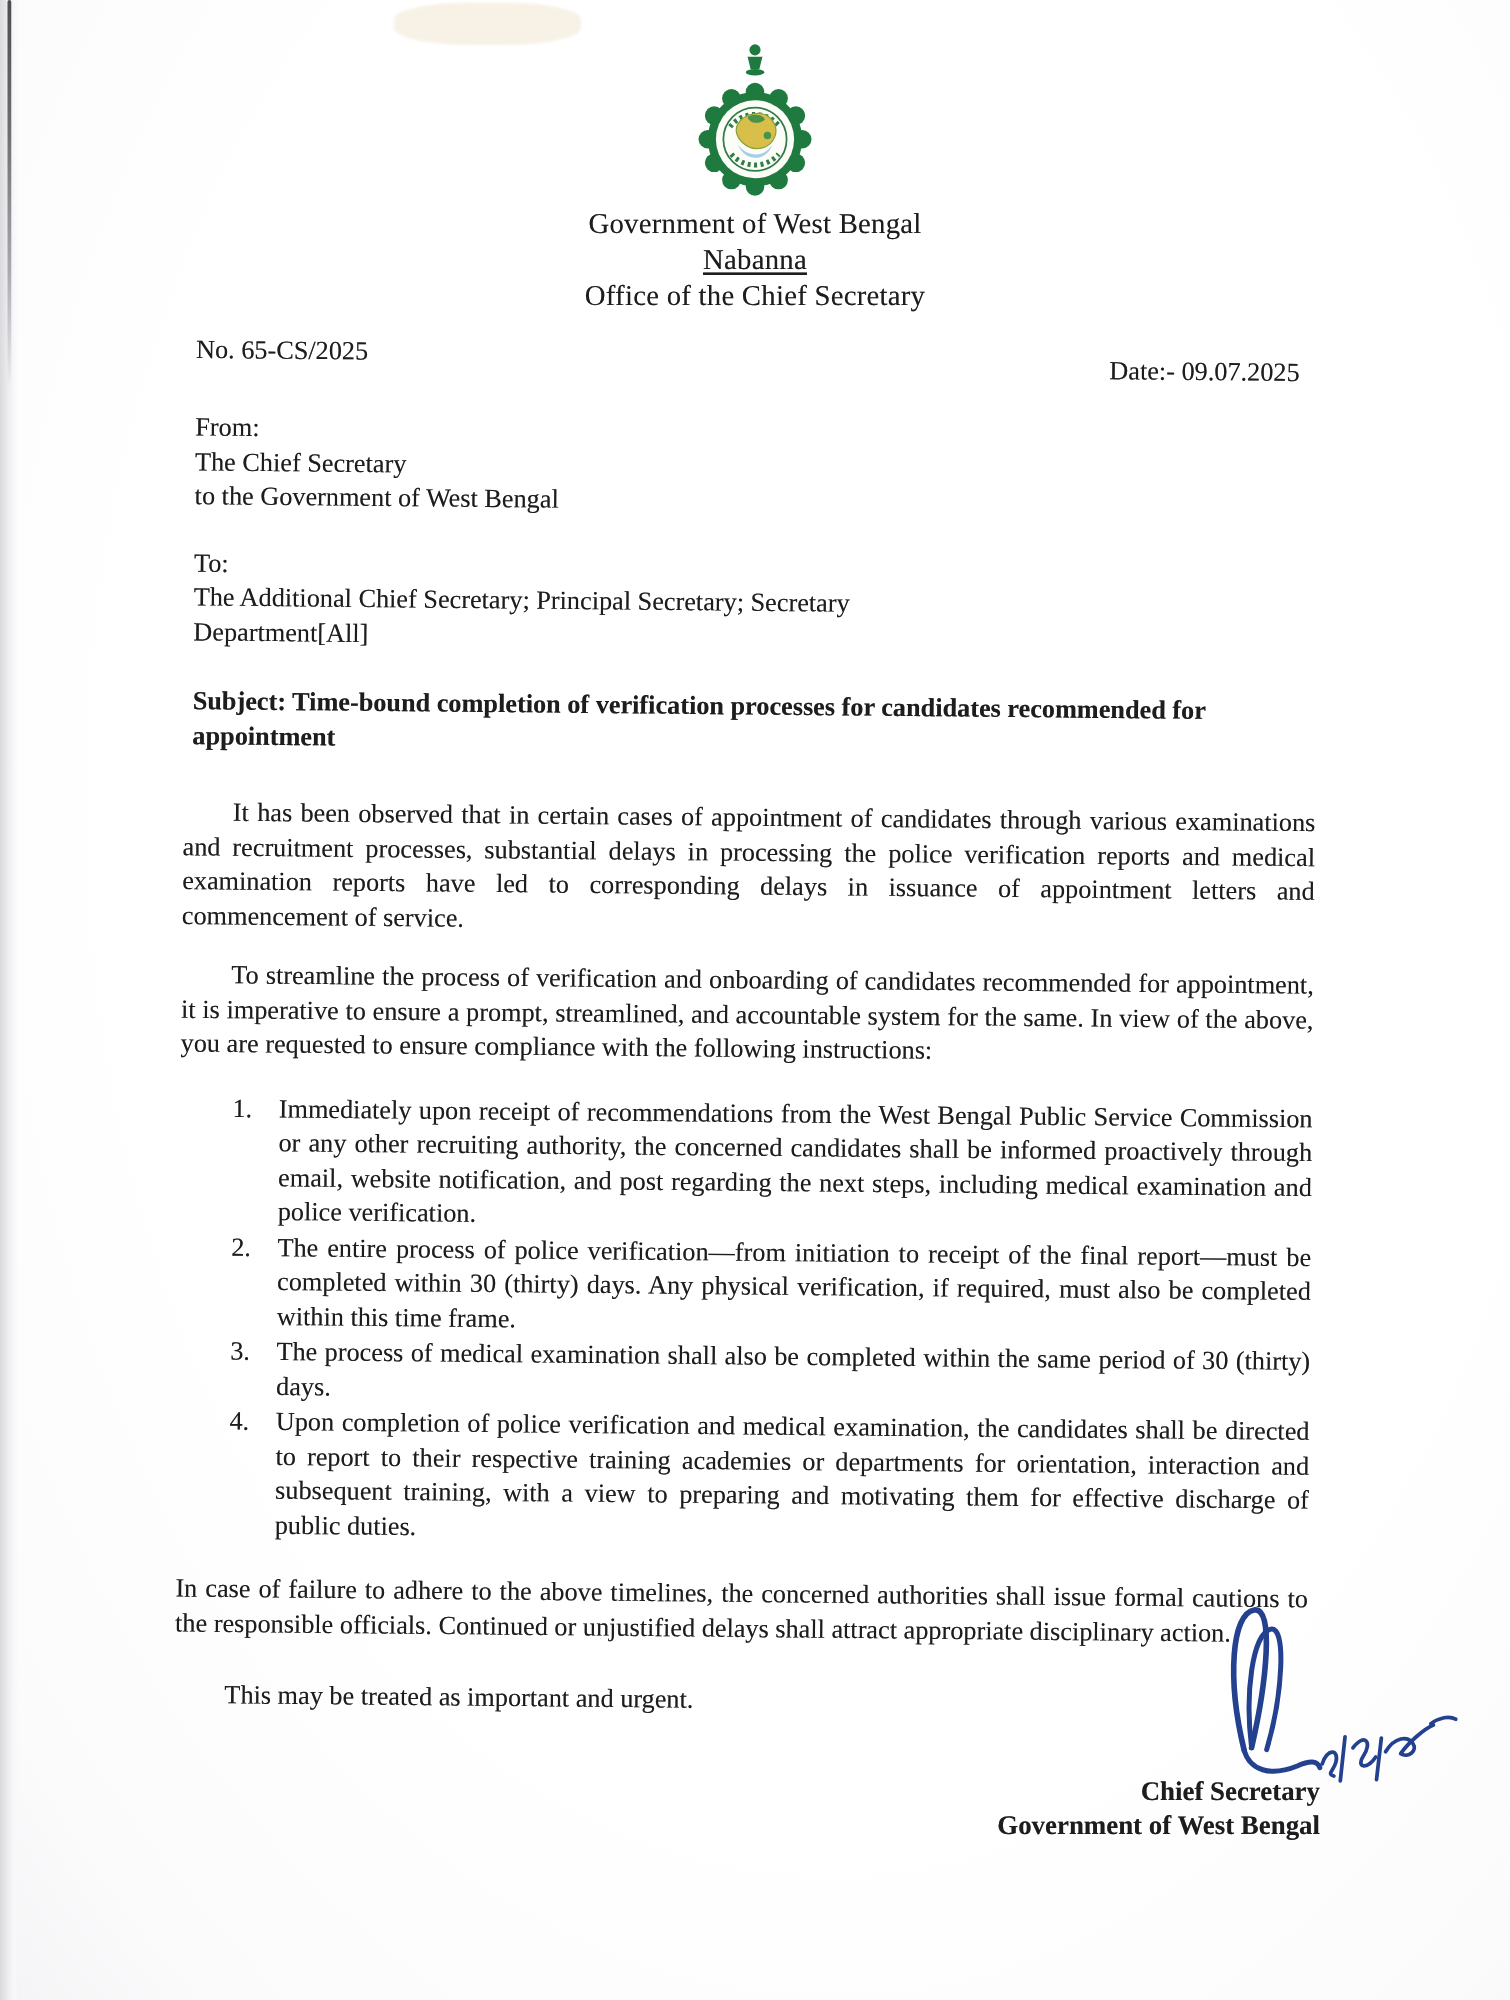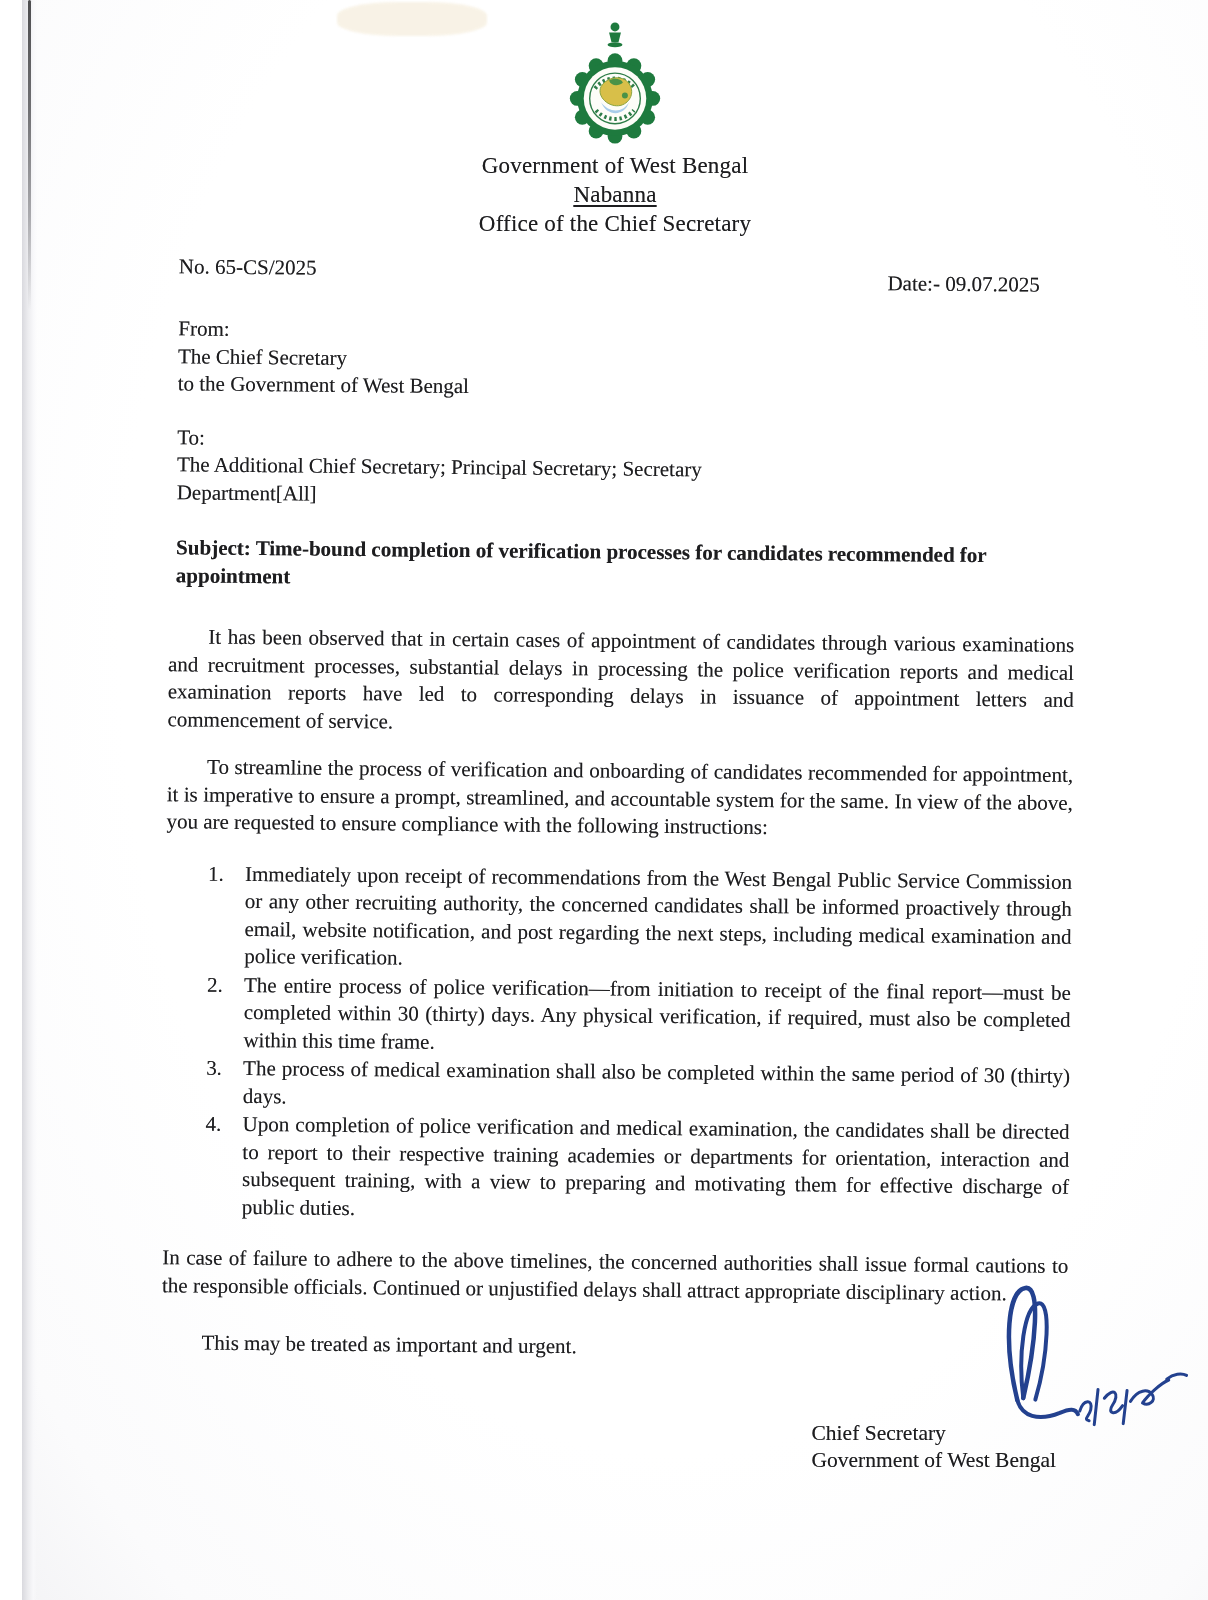--- a/index.html
+++ b/index.html
@@ -7,22 +7,21 @@
   body {
     font-family:"Liberation Serif", serif;
     background:#ffffff;
     color:#1d1d1f;
     position:relative;
     overflow:hidden;
   }
   .page {
     position:absolute; inset:0;
     background:radial-gradient(ellipse at 55% 40%, #ffffff 60%, #fbfbfc 88%, #f4f4f6 100%);
-    padding-top:17px;
-    margin-left:22px;
+    padding-top:30px;
   }
   
   .scan-edge {
     position:absolute; left:0; top:0; width:15px; height:1600px;
     background:linear-gradient(to right,#d9d9de 0%,#ececef 40%,#f8f8fa 75%,rgba(255,255,255,0) 100%);
   }
   .scan-edge-dark {
     position:absolute; left:6px; top:0; width:3px; height:310px;
     background:linear-gradient(to bottom,#4d4d4f 0%,#6f6f72 35%,#aaaaae 70%,rgba(200,200,205,0) 100%);
     border-radius:2px;
@@ -68,22 +67,22 @@
 
   .closing { margin-top:24px; }
   .final-note { margin-top:30px; text-indent:40px; }
 
   
   .sig-svg {
     position:absolute; left:948px; top:1278px; width:225px; height:165px;
     transform:rotate(-2deg); z-index:3;
   }
   .signatory {
-    position:absolute; right:152px; top:1420px; 
-    font-size:21.5px; line-height:27px; font-weight:normal; z-index:2;
+    position:absolute; right:152px; top:1420px; text-align:right;
+    font-size:21.5px; line-height:27px; font-weight:bold; z-index:2;
   }
 </style>
 </head>
 <body>
 
 <div class="page">
 
   <div class="scan-edge"></div>
   <div class="scan-edge-dark"></div>
   <div class="scan-smudge"></div>

